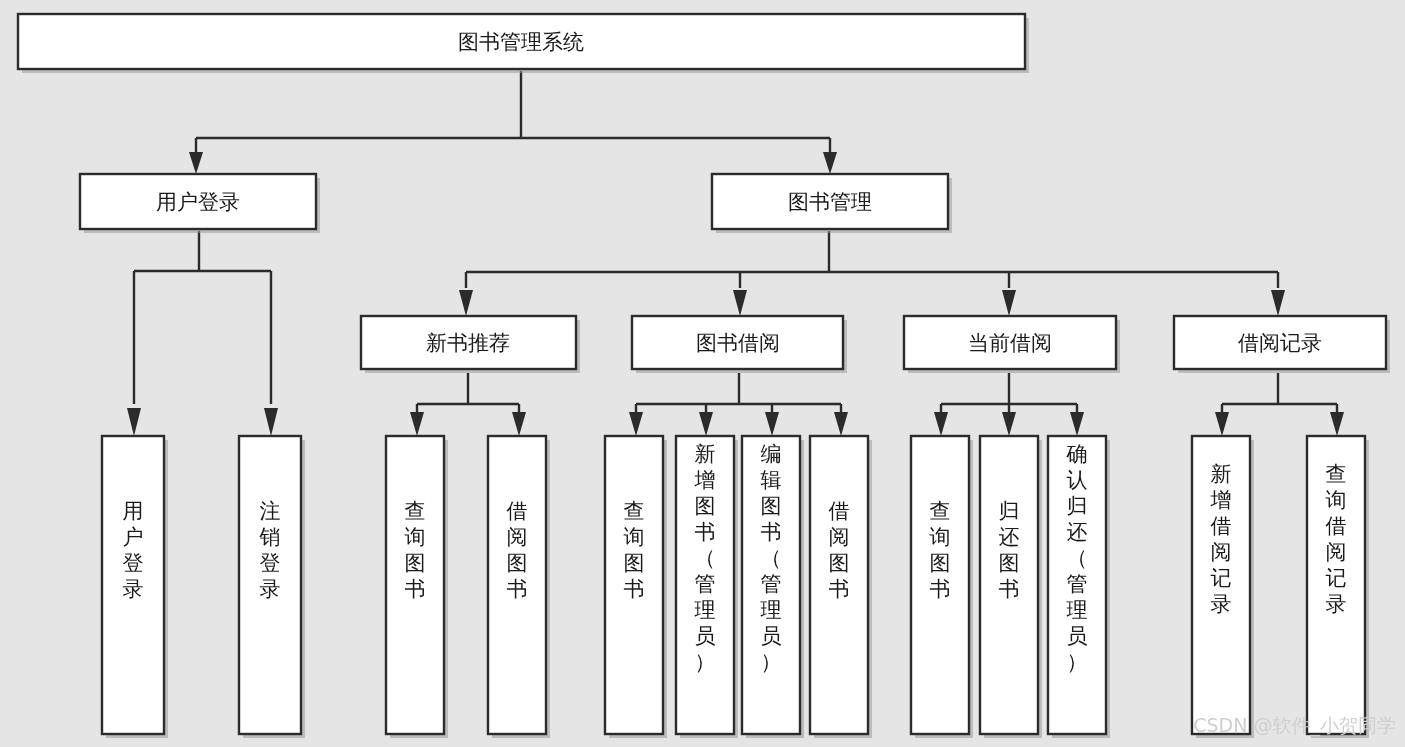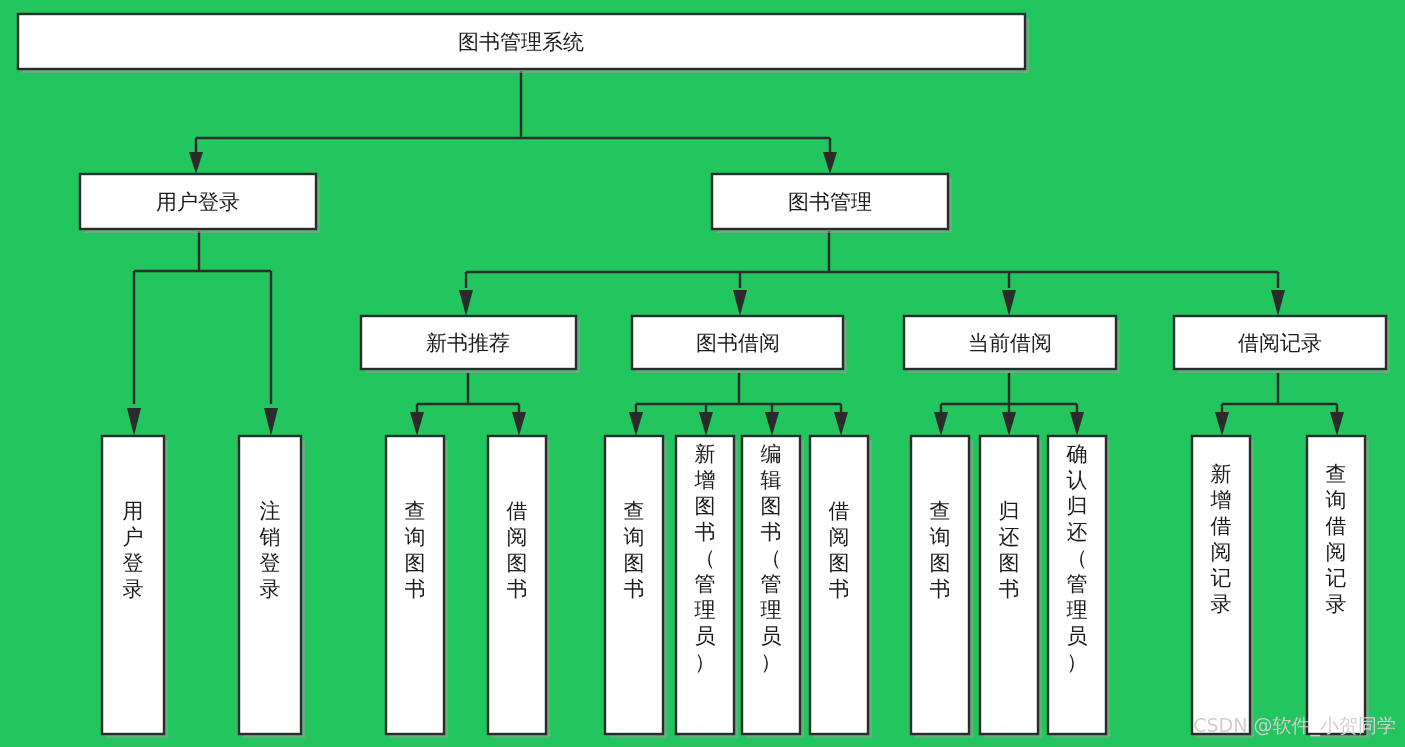--- a/index.html
+++ b/index.html
@@ -7,21 +7,21 @@
     padding: 0;
     background: #ffffff;
   }
   body {
     font-family: "DejaVu Sans", "Liberation Sans", sans-serif;
   }
   #diagram-root {
     position: relative;
     width: 1405px;
     height: 747px;
-    background: #22c55e;
+    background: #e5e5e5;
     overflow: hidden;
   }
   svg.chart-svg {
     position: absolute;
     left: 0;
     top: 0;
     width: 1405px;
     height: 747px;
     display: block;
   }

